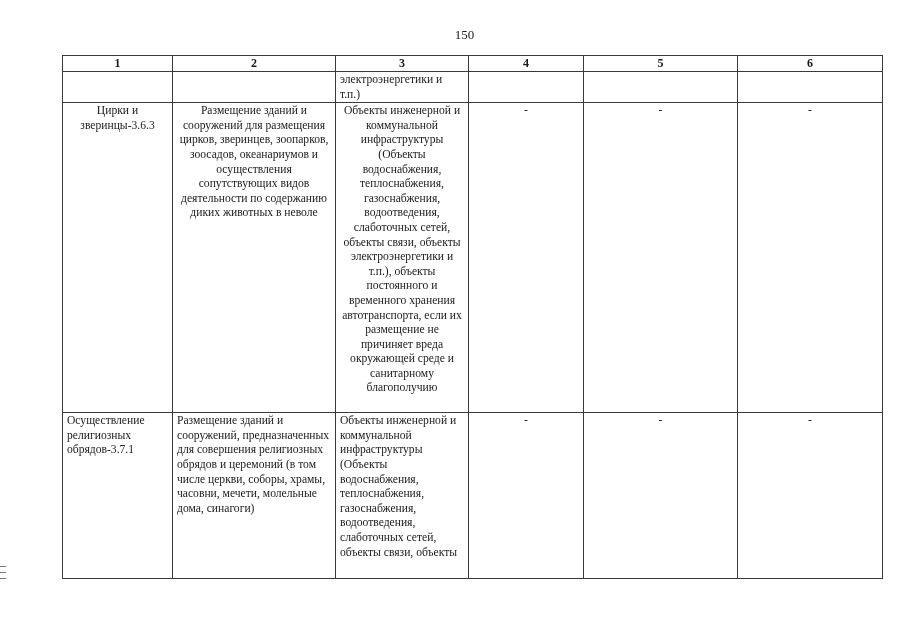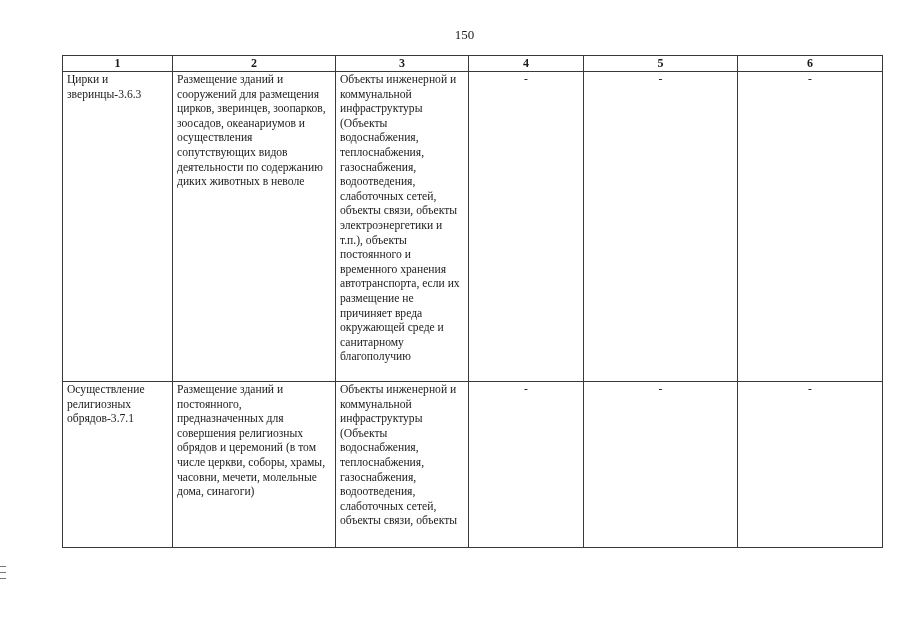--- a/index.html
+++ b/index.html
@@ -46,21 +46,21 @@
       height: 15px;
       line-height: 15px;
       padding: 0 4px;
       font-size: 12px;
     }
     td.dash {
       text-align: center !important;
       padding-top: 0 !important;
     }
     tr.row-cont td { height: 27px; }
-    tr.row-circus td { height: 308px; }
+    tr.row-circus td { height: 308px; text-align: center; }
     tr.row-religion td { height: 164px; margin-top: 26px; }
     .margin-marks {
       position: absolute;
       left: 0;
       top: 566px;
       width: 6px;
     }
     .margin-marks div {
       height: 1px;
       background: #777;
@@ -85,31 +85,39 @@
     <tr>
       <th>1</th>
       <th>2</th>
       <th>3</th>
       <th>4</th>
       <th>5</th>
       <th>6</th>
     </tr>
   </thead>
   <tbody>
+    <tr class="row-cont">
+      <td></td>
+      <td></td>
+      <td>электроэнергетики и т.п.)</td>
+      <td></td>
+      <td></td>
+      <td></td>
+    </tr>
     <tr class="row-circus">
       <td>Цирки и зверинцы-3.6.3</td>
       <td>Размещение зданий и сооружений для размещения цирков, зверинцев, зоопарков, зоосадов, океанариумов и осуществления сопутствующих видов деятельности по содержанию диких животных в неволе</td>
       <td>Объекты инженерной и коммунальной инфраструктуры (Объекты водоснабжения, теплоснабжения, газоснабжения, водоотведения, слаботочных сетей, объекты связи, объекты электроэнергетики и т.п.), объекты постоянного и временного хранения автотранспорта, если их размещение не причиняет вреда окружающей среде и санитарному благополучию</td>
       <td class="dash">-</td>
       <td class="dash">-</td>
       <td class="dash">-</td>
     </tr>
     <tr class="row-religion">
       <td>Осуществление религиозных обрядов-3.7.1</td>
-      <td>Размещение зданий и постоянного, предназначенных для совершения религиозных обрядов и церемоний (в том числе церкви, соборы, храмы, часовни, мечети, молельные дома, синагоги)</td>
+      <td>Размещение зданий и сооружений, предназначенных для совершения религиозных обрядов и церемоний (в том числе церкви, соборы, храмы, часовни, мечети, молельные дома, синагоги)</td>
       <td>Объекты инженерной и коммунальной инфраструктуры (Объекты водоснабжения, теплоснабжения, газоснабжения, водоотведения, слаботочных сетей, объекты связи, объекты</td>
       <td class="dash">-</td>
       <td class="dash">-</td>
       <td class="dash">-</td>
     </tr>
   </tbody>
 </table>
 
 <div class="margin-marks">
   <div></div>

